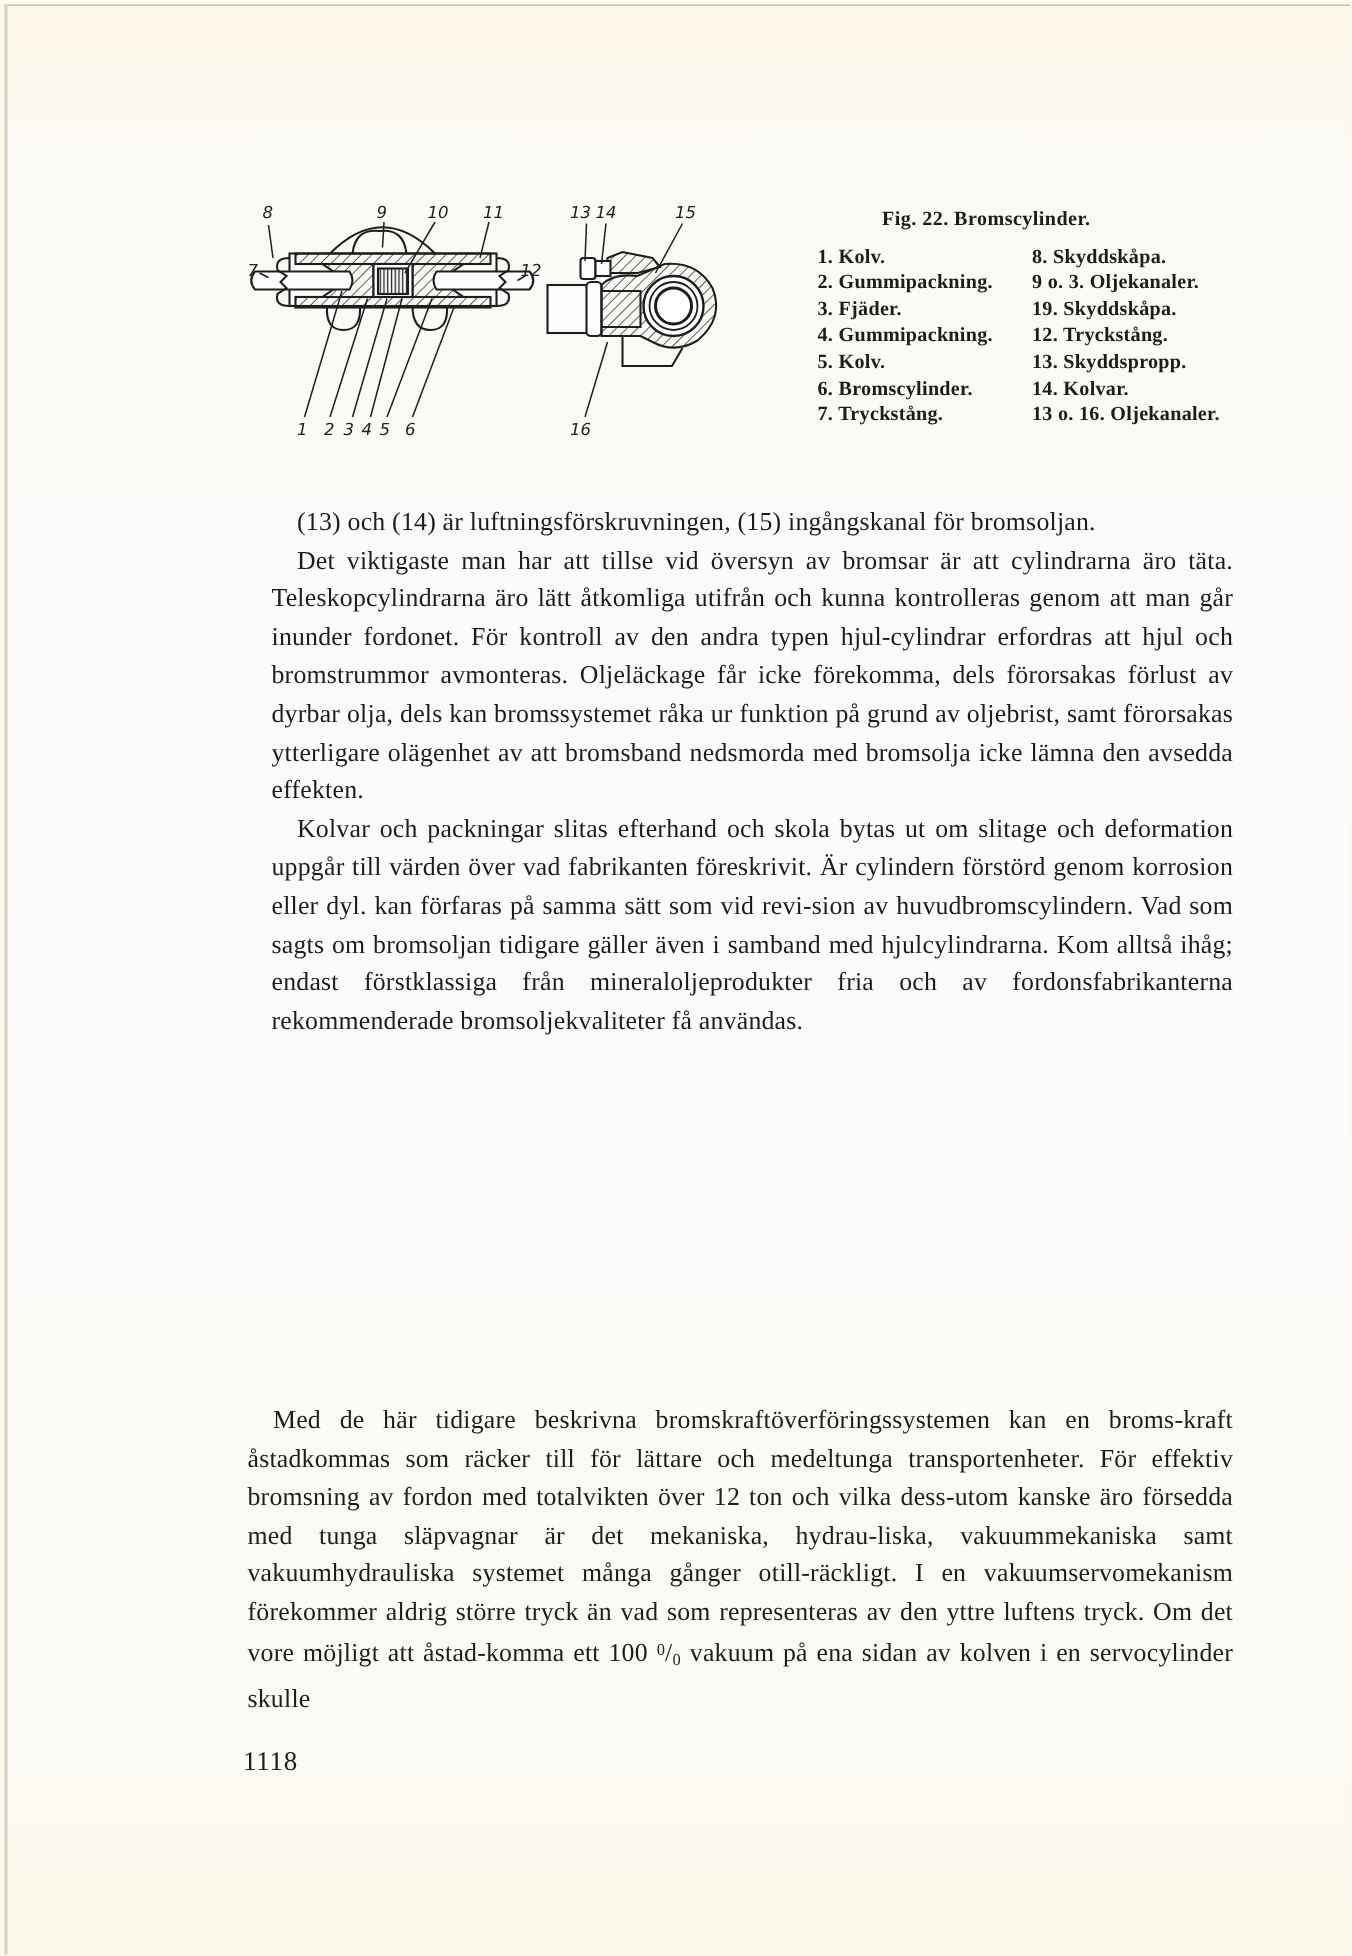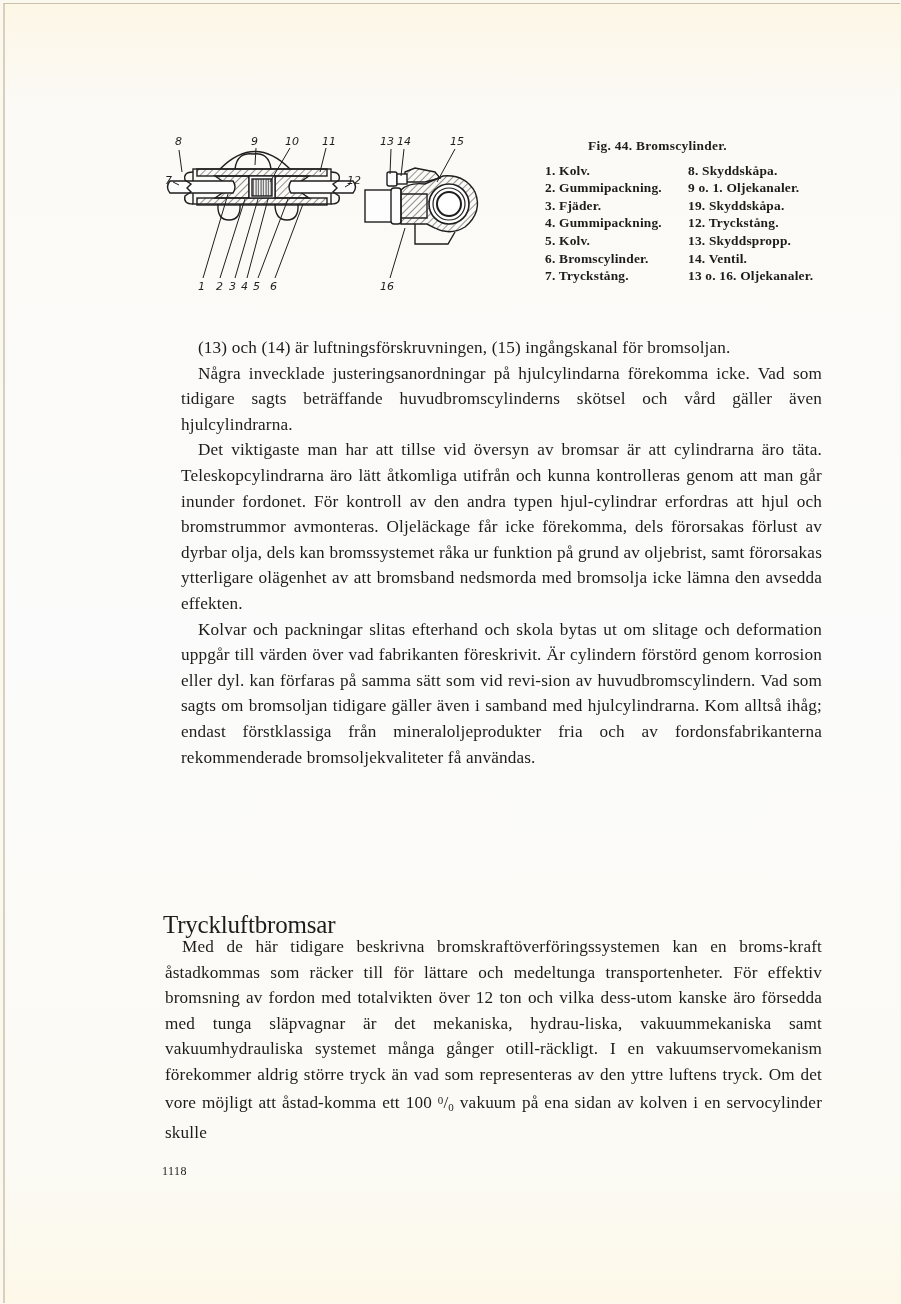--- a/index.html
+++ b/index.html
@@ -34,21 +34,21 @@
     .heading {
       position: absolute; left: 158px; top: 886px;
       font-size: 25px; font-weight: normal; letter-spacing: -0.2px;
     }
     .body-text2 {
       position: absolute; left: 160px; top: 930px; width: 657px;
       font-size: 17.2px; line-height: 25.6px; text-align: justify;
       letter-spacing: 0.15px;
     }
     .body-text2 p { margin: 0; text-indent: 17px; }
-    .page-number { position: absolute; left: 157px; top: 1160px; font-size: 12px; letter-spacing: 0.5px; }
+    .page-number { position: absolute; left: 157px; top: 1160px; font-size: 18px; letter-spacing: 0.5px; }
     .fn-sub { font-size: 11px; vertical-align: -3px; }
     .fn-sup { font-size: 11px; vertical-align: 4px; }
   </style>
 </head>
 <body>
 
 <div class="page">
 
   <div class="figure">
     <svg width="320" height="165" viewBox="0 0 320 165">
@@ -132,46 +132,44 @@
         <text x="105" y="158">6</text>
         <text x="215" y="13">13</text>
         <text x="232" y="13">14</text>
         <text x="285" y="13">15</text>
         <text x="215" y="158">16</text>
       </g>
     </svg>
   </div>
 
   <div class="caption">
-    <div class="title">Fig. 44. Bromscylinder.</div>
+    <div class="title">Fig. 22. Bromscylinder.</div>
     <div class="legend">
       <div class="item"><span class="num">1.</span> <span>Kolv.</span></div>
       <div class="item"><span class="num">8.</span> <span>Skyddskåpa.</span></div>
       <div class="item"><span class="num">2.</span> <span>Gummipackning.</span></div>
-      <div class="item"><span class="num">9 o. 1.</span> <span>Oljekanaler.</span></div>
+      <div class="item"><span class="num">9 o. 3.</span> <span>Oljekanaler.</span></div>
       <div class="item"><span class="num">3.</span> <span>Fjäder.</span></div>
       <div class="item"><span class="num">19.</span> <span>Skyddskåpa.</span></div>
       <div class="item"><span class="num">4.</span> <span>Gummipackning.</span></div>
       <div class="item"><span class="num">12.</span> <span>Tryckstång.</span></div>
       <div class="item"><span class="num">5.</span> <span>Kolv.</span></div>
       <div class="item"><span class="num">13.</span> <span>Skyddspropp.</span></div>
       <div class="item"><span class="num">6.</span> <span>Bromscylinder.</span></div>
-      <div class="item"><span class="num">14.</span> <span>Ventil.</span></div>
+      <div class="item"><span class="num">14.</span> <span>Kolvar.</span></div>
       <div class="item"><span class="num">7.</span> <span>Tryckstång.</span></div>
       <div class="item"><span class="num">13 o. 16.</span> <span>Oljekanaler.</span></div>
     </div>
   </div>
 
   <div class="body-text">
     <p class="indent">(13) och (14) är luftningsförskruvningen, (15) ingångskanal för bromsoljan.</p>
-    <p class="indent">Några invecklade justeringsanordningar på hjulcylindarna förekomma icke. Vad som tidigare sagts beträffande huvudbromscylinderns skötsel och vård gäller även hjulcylindrarna.</p>
     <p class="indent">Det viktigaste man har att tillse vid översyn av bromsar är att cylindrarna äro täta. Teleskopcylindrarna äro lätt åtkomliga utifrån och kunna kontrolleras genom att man går inunder fordonet. För kontroll av den andra typen hjul-cylindrar erfordras att hjul och bromstrummor avmonteras. Oljeläckage får icke förekomma, dels förorsakas förlust av dyrbar olja, dels kan bromssystemet råka ur funktion på grund av oljebrist, samt förorsakas ytterligare olägenhet av att bromsband nedsmorda med bromsolja icke lämna den avsedda effekten.</p>
     <p class="indent">Kolvar och packningar slitas efterhand och skola bytas ut om slitage och deformation uppgår till värden över vad fabrikanten föreskrivit. Är cylindern förstörd genom korrosion eller dyl. kan förfaras på samma sätt som vid revi-sion av huvudbromscylindern. Vad som sagts om bromsoljan tidigare gäller även i samband med hjulcylindrarna. Kom alltså ihåg; endast förstklassiga från mineraloljeprodukter fria och av fordonsfabrikanterna rekommenderade bromsoljekvaliteter få användas.</p>
   </div>
 
-  <h2 class="heading">Tryckluftbromsar</h2>
 
   <div class="body-text2">
     <p><span>Med de här tidigare beskrivna bromskraftöverföringssystemen kan en broms-kraft åstadkommas som räcker till för lättare och medeltunga transportenheter. För effektiv bromsning av fordon med totalvikten över 12 ton och vilka dess-utom kanske äro försedda med tunga släpvagnar är det mekaniska, hydrau-liska, vakuummekaniska samt vakuumhydrauliska systemet många gånger otill-räckligt. I en vakuumservomekanism förekommer aldrig större tryck än vad som representeras av den yttre luftens tryck. Om det vore möjligt att åstad-komma ett 100 </span><span class="fn-sup">0</span><span>/</span><span class="fn-sub">0</span><span> vakuum på ena sidan av kolven i en servocylinder skulle</span></p>
   </div>
 
   <div class="page-number">1118</div>
 </div>
 
 </body></html>

